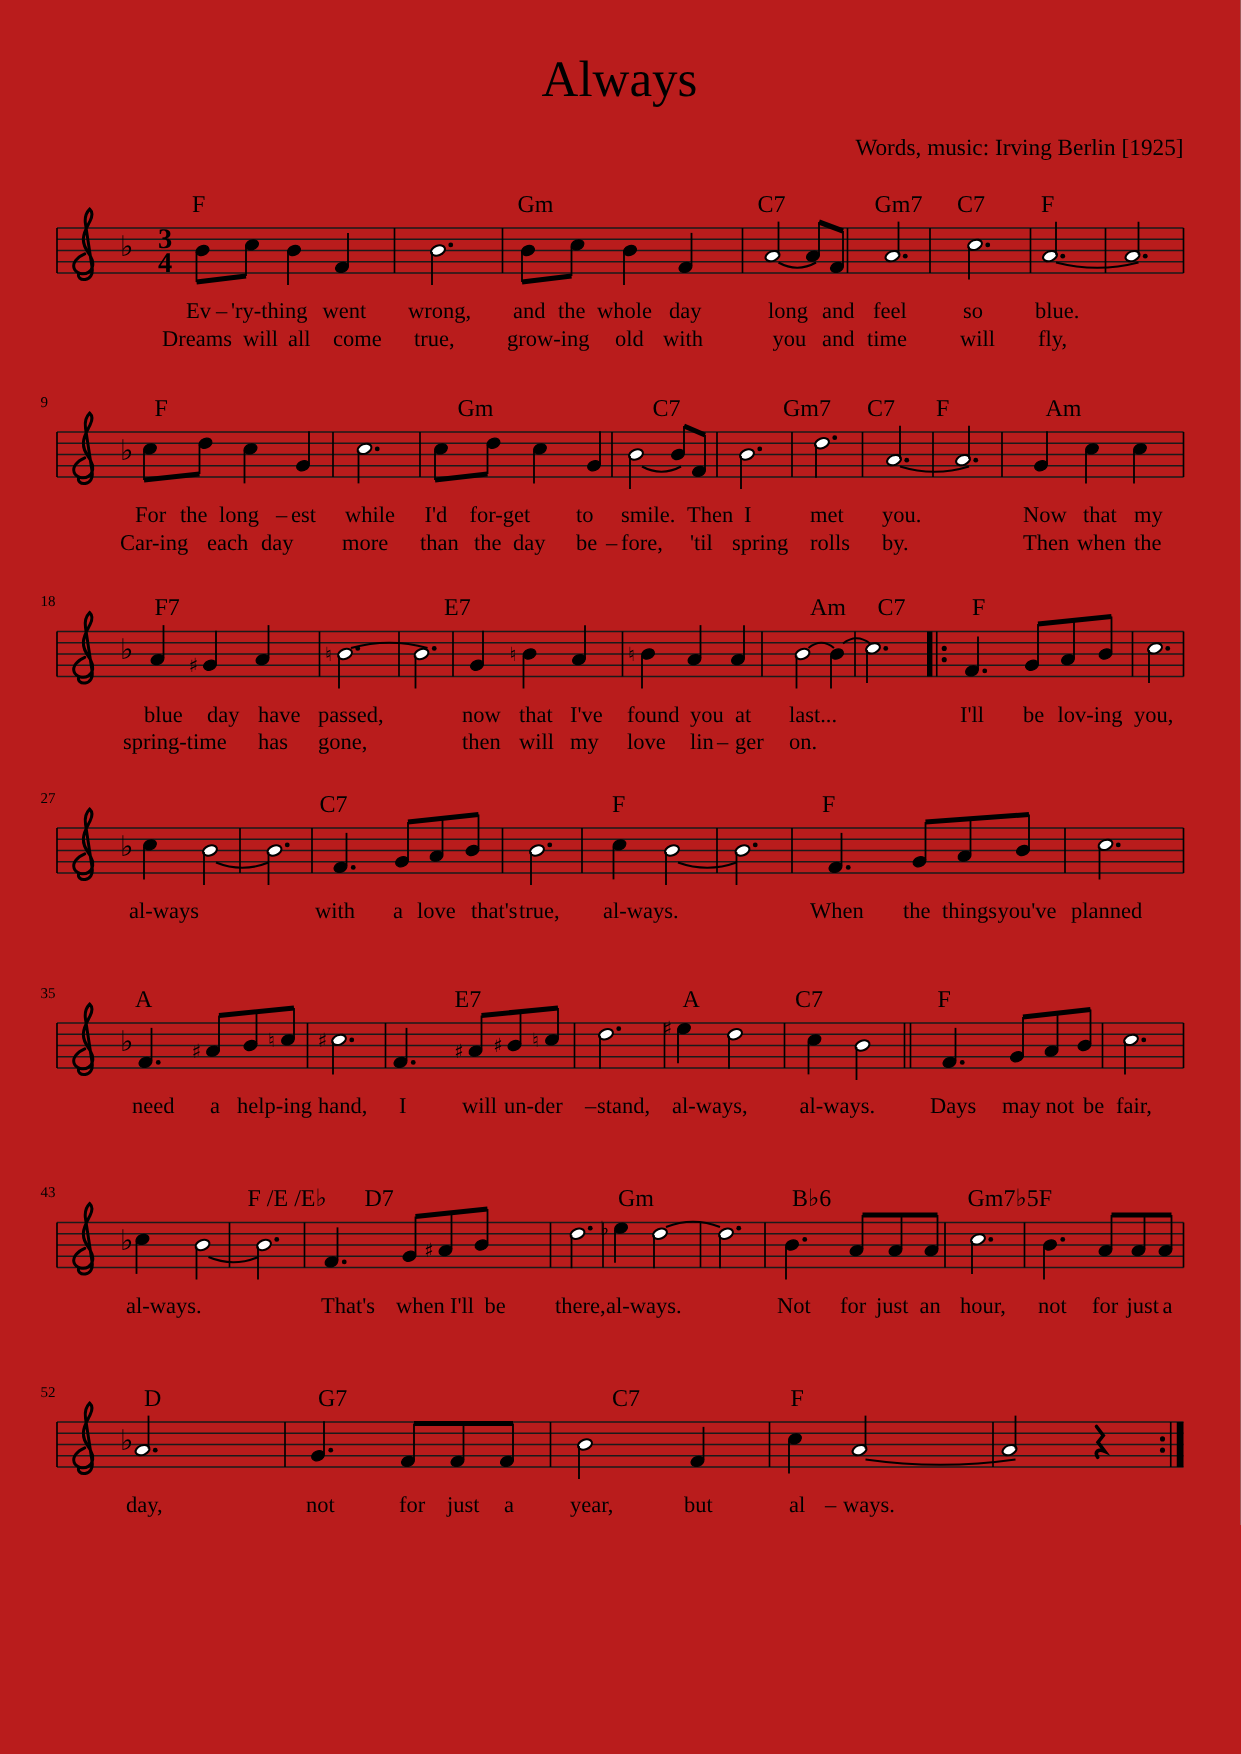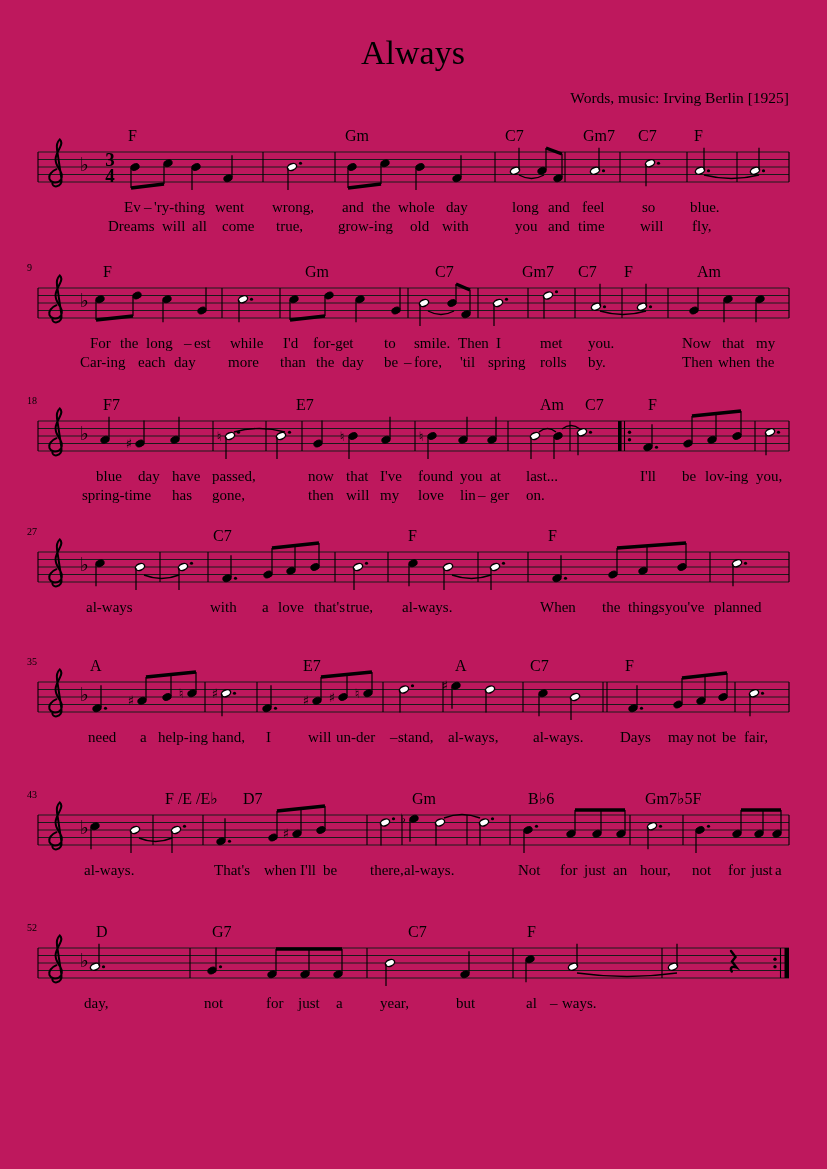--- a/index.html
+++ b/index.html
@@ -1,16 +1,16 @@
 <!DOCTYPE html>
 <html><head>
 <meta charset="utf-8">
 <style>
   html,body { margin:0; padding:0; background:#888; }
-  .sheet { width:827px; height:1169px; background:#be185d; margin:0 auto; position:relative; }
+  .sheet { width:827px; height:1169px; background:#b91c1c; margin:0 auto; position:relative; }
   svg { display:block; }
   text { fill:#000; }
   .title  { font:34px "Liberation Serif", serif; text-anchor:middle; }
   .credit { font:15.5px "Liberation Serif", serif; text-anchor:end; }
   .chord  { font:16px "Liberation Serif", serif; }
   .lyric  { font:15px "Liberation Serif", serif; }
   .mnum   { font:10px "Liberation Serif", serif; }
   .tsig   { font:bold 19px "Liberation Serif", serif; text-anchor:middle; }
   .acc    { font:13px "DejaVu Sans", sans-serif; text-anchor:middle; }
   .ksig   { font:19px "DejaVu Sans", sans-serif; }

